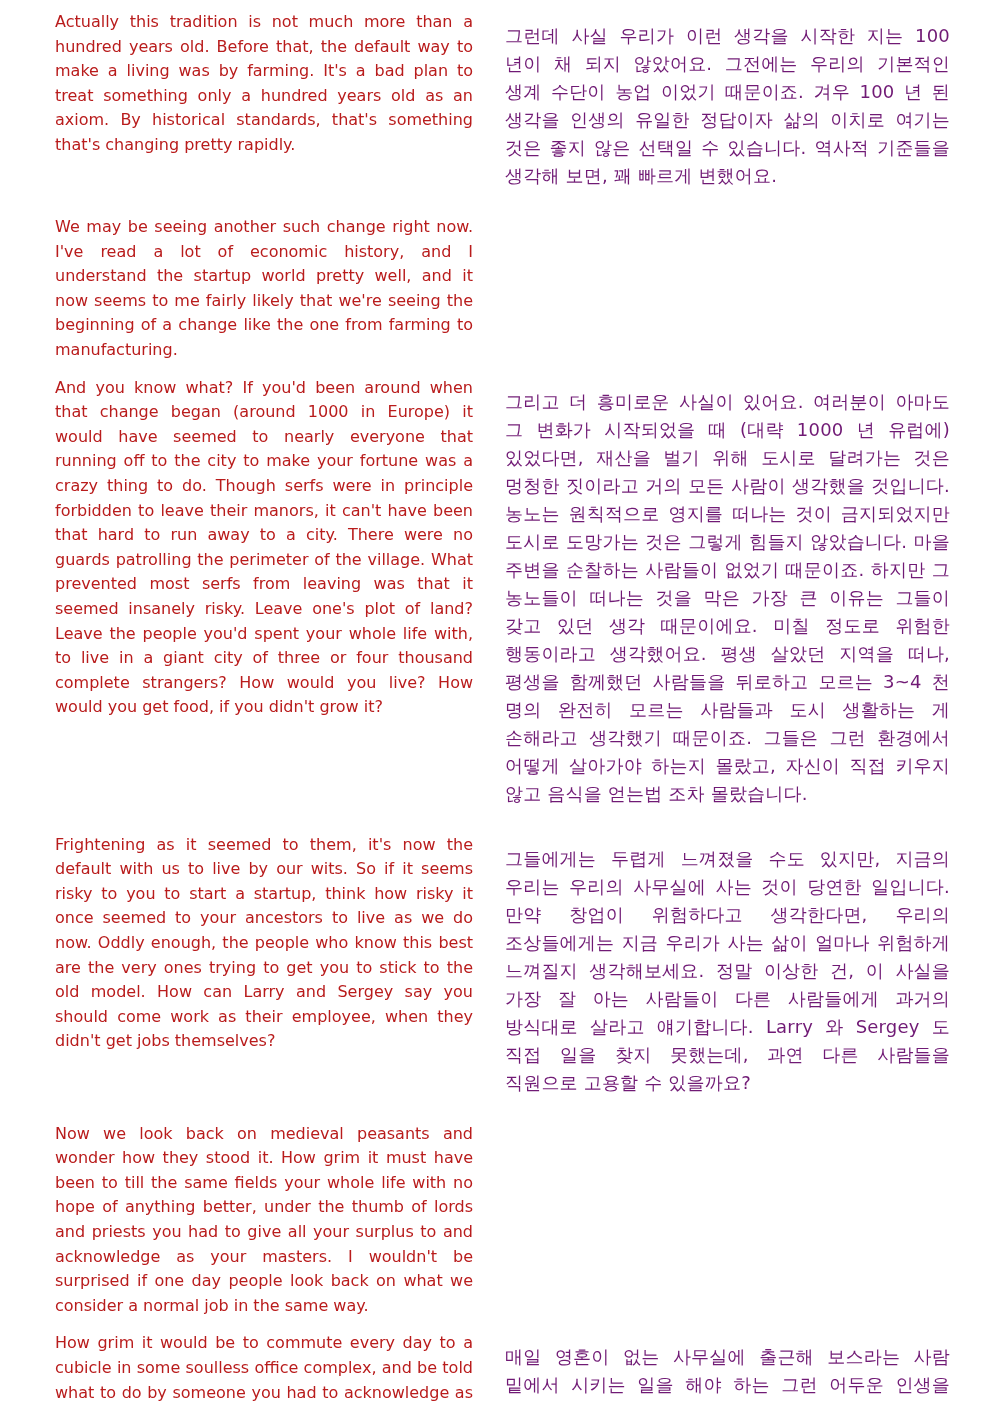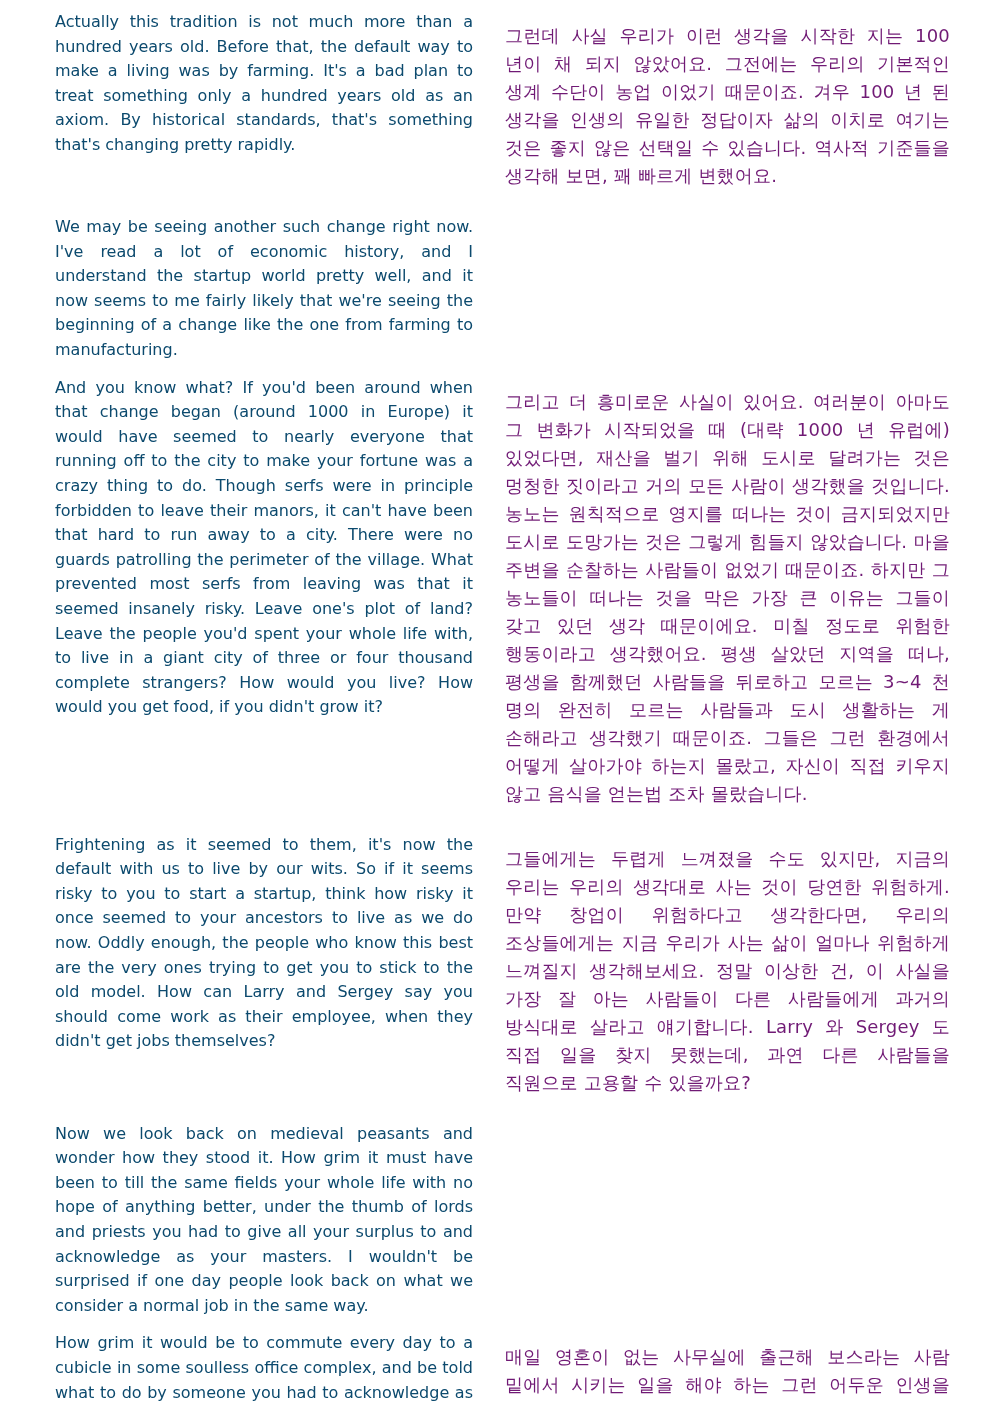--- a/index.html
+++ b/index.html
@@ -24,21 +24,21 @@
     gap: 20px;
     margin-bottom: 13px;
     align-items: flex-start;
   }
   .col-en {
     flex: 0 0 418px;
     width: 418px;
     margin: 0;
     font-size: 16px;
     line-height: 24.6px;
-    color: #0c4a6e;
+    color: #b91c1c;
     text-align: justify;
     text-justify: inter-word;
   }
   .col-ko {
     flex: 1;
     margin: 12px;
     font-size: 18px;
     line-height: 28px;
     color: #701a75;
     text-align: justify;
@@ -61,21 +61,21 @@
     <p class="col-en">We may be seeing another such change right now. I've read a lot of economic history, and I understand the startup world pretty well, and it now seems to me fairly likely that we're seeing the beginning of a change like the one from farming to manufacturing.</p>
   </div>
 
   <div class="row">
     <p class="col-en">And you know what? If you'd been around when that change began (around 1000 in Europe) it would have seemed to nearly everyone that running off to the city to make your fortune was a crazy thing to do. Though serfs were in principle forbidden to leave their manors, it can't have been that hard to run away to a city. There were no guards patrolling the perimeter of the village. What prevented most serfs from leaving was that it seemed insanely risky. Leave one's plot of land? Leave the people you'd spent your whole life with, to live in a giant city of three or four thousand complete strangers? How would you live? How would you get food, if you didn't grow it?</p>
     <p class="col-ko">그리고 더 흥미로운 사실이 있어요. 여러분이 아마도 그 변화가 시작되었을 때 (대략 1000 년 유럽에) 있었다면, 재산을 벌기 위해 도시로 달려가는 것은 멍청한 짓이라고 거의 모든 사람이 생각했을 것입니다. 농노는 원칙적으로 영지를 떠나는 것이 금지되었지만 도시로 도망가는 것은 그렇게 힘들지 않았습니다. 마을 주변을 순찰하는 사람들이 없었기 때문이죠. 하지만 그 농노들이 떠나는 것을 막은 가장 큰 이유는 그들이 갖고 있던 생각 때문이에요. 미칠 정도로 위험한 행동이라고 생각했어요. 평생 살았던 지역을 떠나, 평생을 함께했던 사람들을 뒤로하고 모르는 3~4 천 명의 완전히 모르는 사람들과 도시 생활하는 게 손해라고 생각했기 때문이죠. 그들은 그런 환경에서 어떻게 살아가야 하는지 몰랐고, 자신이 직접 키우지 않고 음식을 얻는법 조차 몰랐습니다.</p>
   </div>
 
   <div class="row">
     <p class="col-en">Frightening as it seemed to them, it's now the default with us to live by our wits. So if it seems risky to you to start a startup, think how risky it once seemed to your ancestors to live as we do now. Oddly enough, the people who know this best are the very ones trying to get you to stick to the old model. How can Larry and Sergey say you should come work as their employee, when they didn't get jobs themselves?</p>
-    <p class="col-ko">그들에게는 두렵게 느껴졌을 수도 있지만, 지금의 우리는 우리의 생각대로 사는 것이 당연한 위험하게. 만약 창업이 위험하다고 생각한다면, 우리의 조상들에게는 지금 우리가 사는 삶이 얼마나 위험하게 느껴질지 생각해보세요. 정말 이상한 건, 이 사실을 가장 잘 아는 사람들이 다른 사람들에게 과거의 방식대로 살라고 얘기합니다. Larry 와 Sergey 도 직접 일을 찾지 못했는데, 과연 다른 사람들을 직원으로 고용할 수 있을까요?</p>
+    <p class="col-ko">그들에게는 두렵게 느껴졌을 수도 있지만, 지금의 우리는 우리의 사무실에 사는 것이 당연한 일입니다. 만약 창업이 위험하다고 생각한다면, 우리의 조상들에게는 지금 우리가 사는 삶이 얼마나 위험하게 느껴질지 생각해보세요. 정말 이상한 건, 이 사실을 가장 잘 아는 사람들이 다른 사람들에게 과거의 방식대로 살라고 얘기합니다. Larry 와 Sergey 도 직접 일을 찾지 못했는데, 과연 다른 사람들을 직원으로 고용할 수 있을까요?</p>
   </div>
 
   <div class="row">
     <p class="col-en">Now we look back on medieval peasants and wonder how they stood it. How grim it must have been to till the same fields your whole life with no hope of anything better, under the thumb of lords and priests you had to give all your surplus to and acknowledge as your masters. I wouldn't be surprised if one day people look back on what we consider a normal job in the same way.</p>
   </div>
 
   <div class="row">
     <p class="col-en">How grim it would be to commute every day to a cubicle in some soulless office complex, and be told what to do by someone you had to acknowledge as a boss—someone who could call you into their office and say "take a seat," and you'd sit! Imagine having to ask permission to release software to users. Imagine being sad on Sunday afternoons because the weekend was almost over, and tomorrow you'd have to get up and go to work. How did they stand it?</p>
     <p class="col-ko">매일 영혼이 없는 사무실에 출근해 보스라는 사람 밑에서 시키는 일을 해야 하는 그런 어두운 인생을 생각해 보세요. 그 사람의 사무실에 불려 들어가 “자리에 앉으세요.” 라는 말에 앉는 당신을요! 사용자들에게 허락을 받아야만 새로운 소프트웨어를 출시할 수 있다고 생각해 보세요. 일요일 오후가 되면 내일 아침 출근해야 하는 사람들의 슬퍼하는 모습을 보세요. 그들은 어떻게 견뎠을까요?</p>
   </div>

